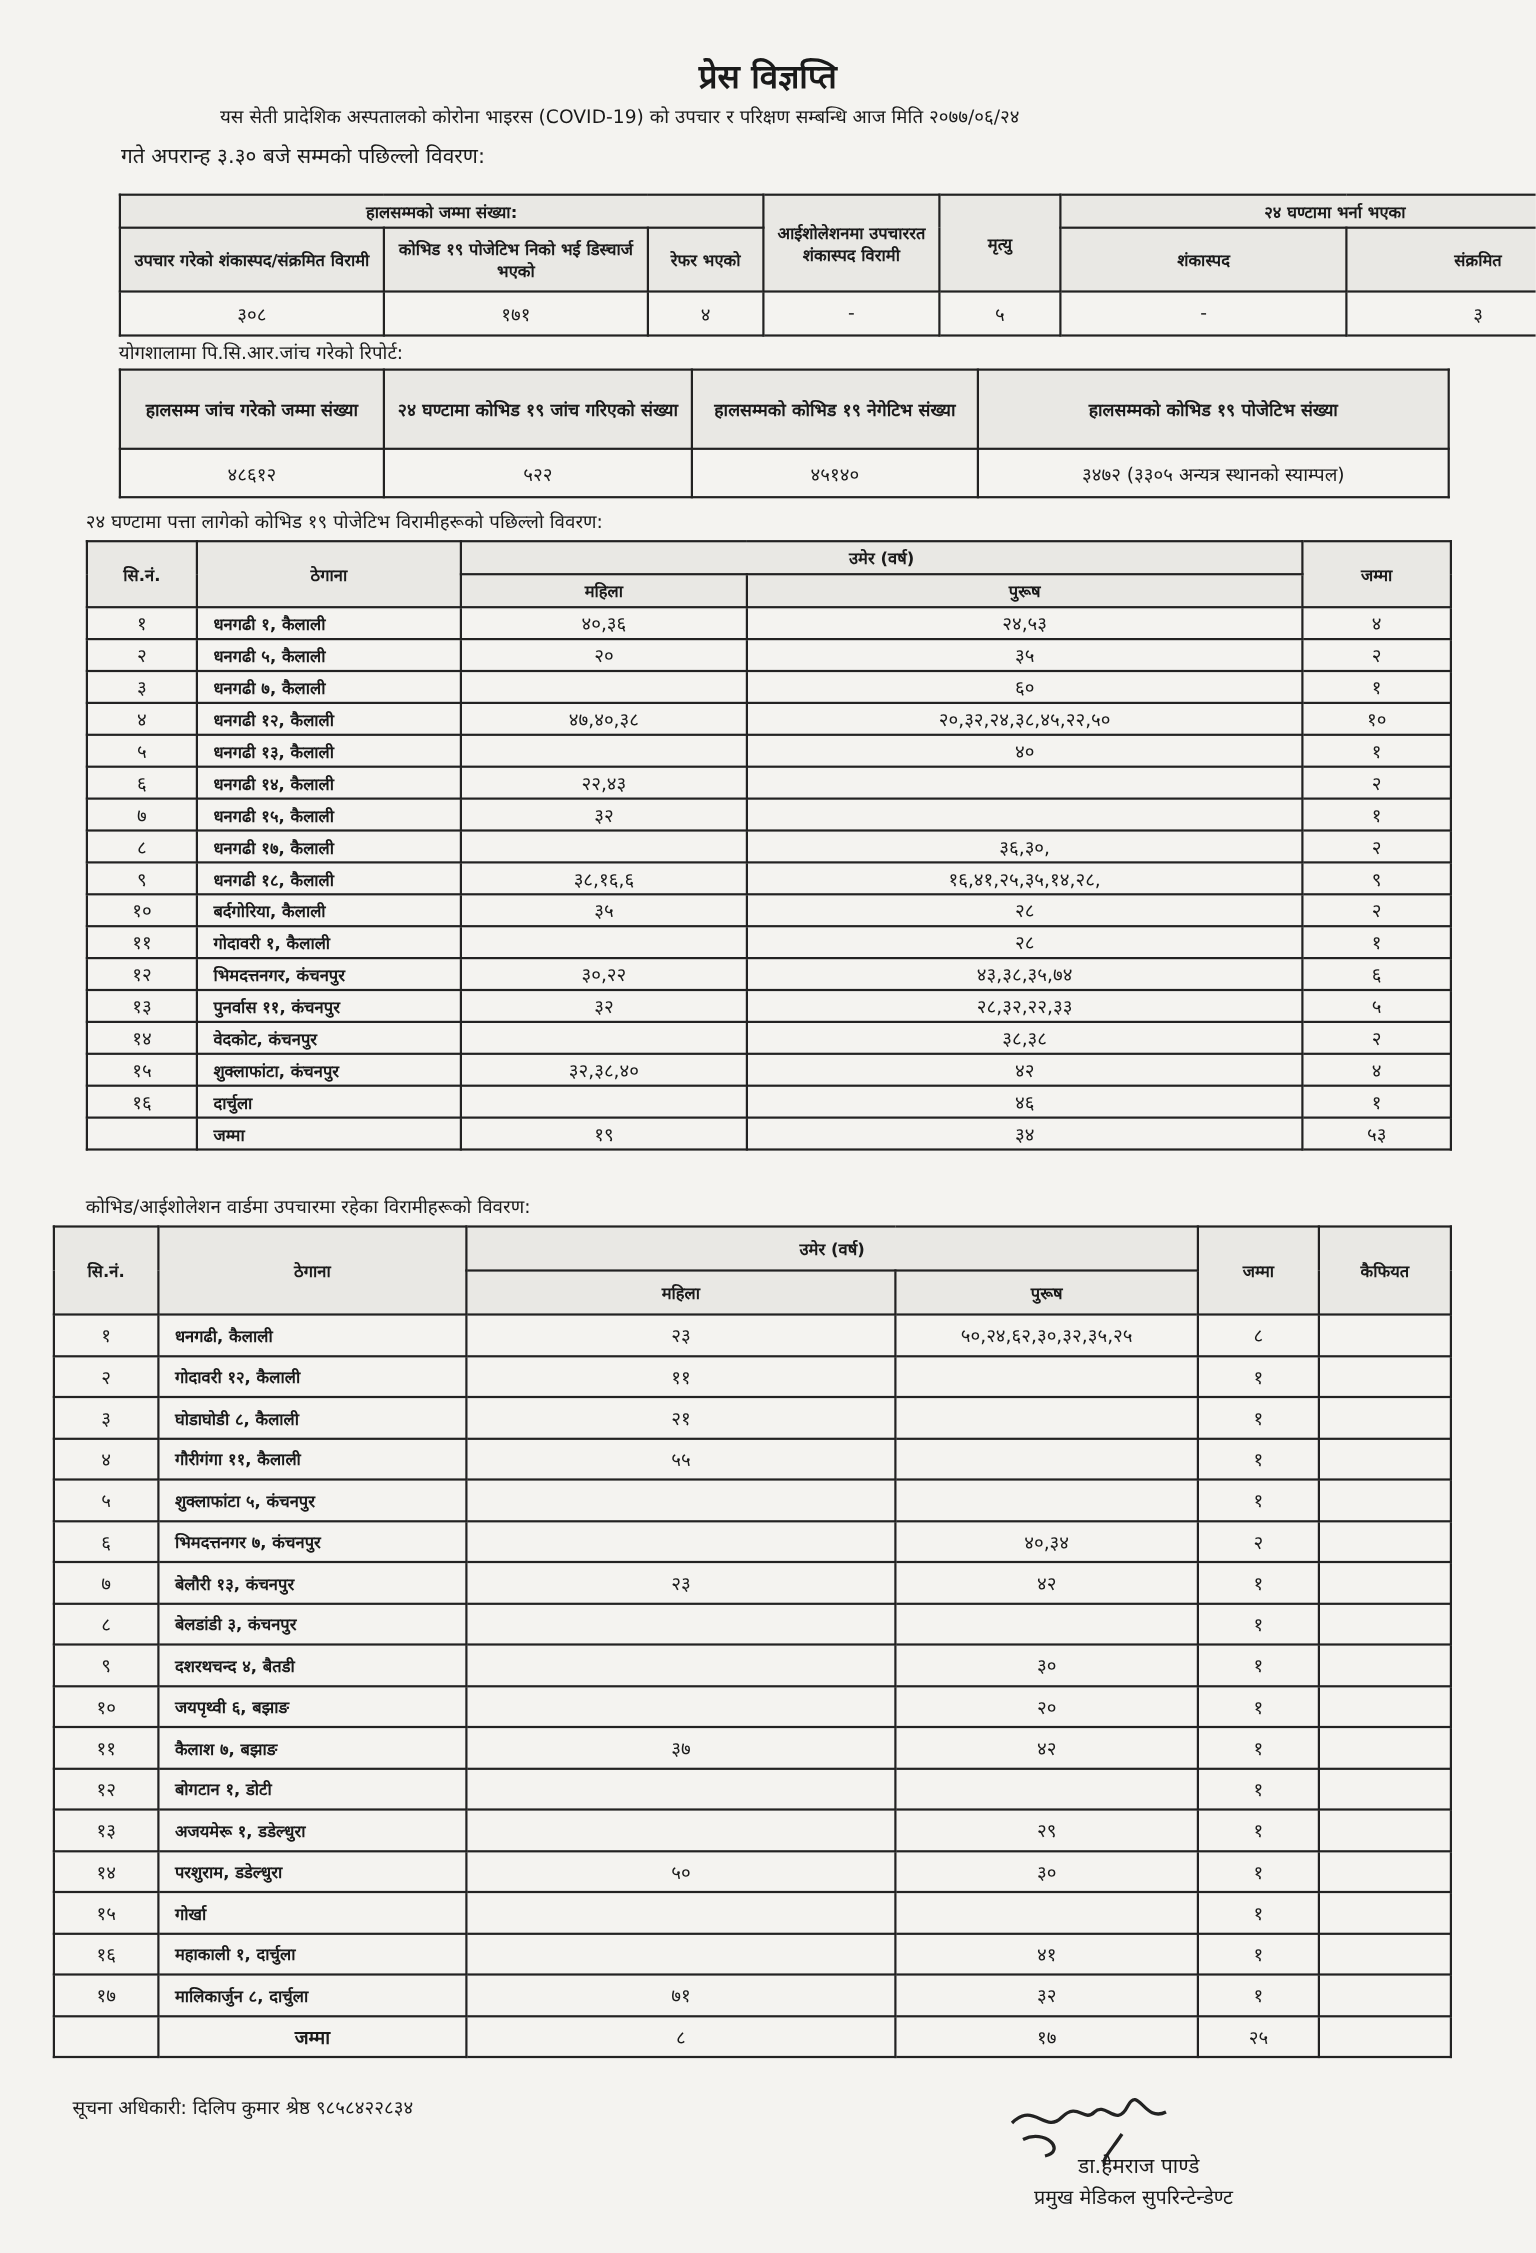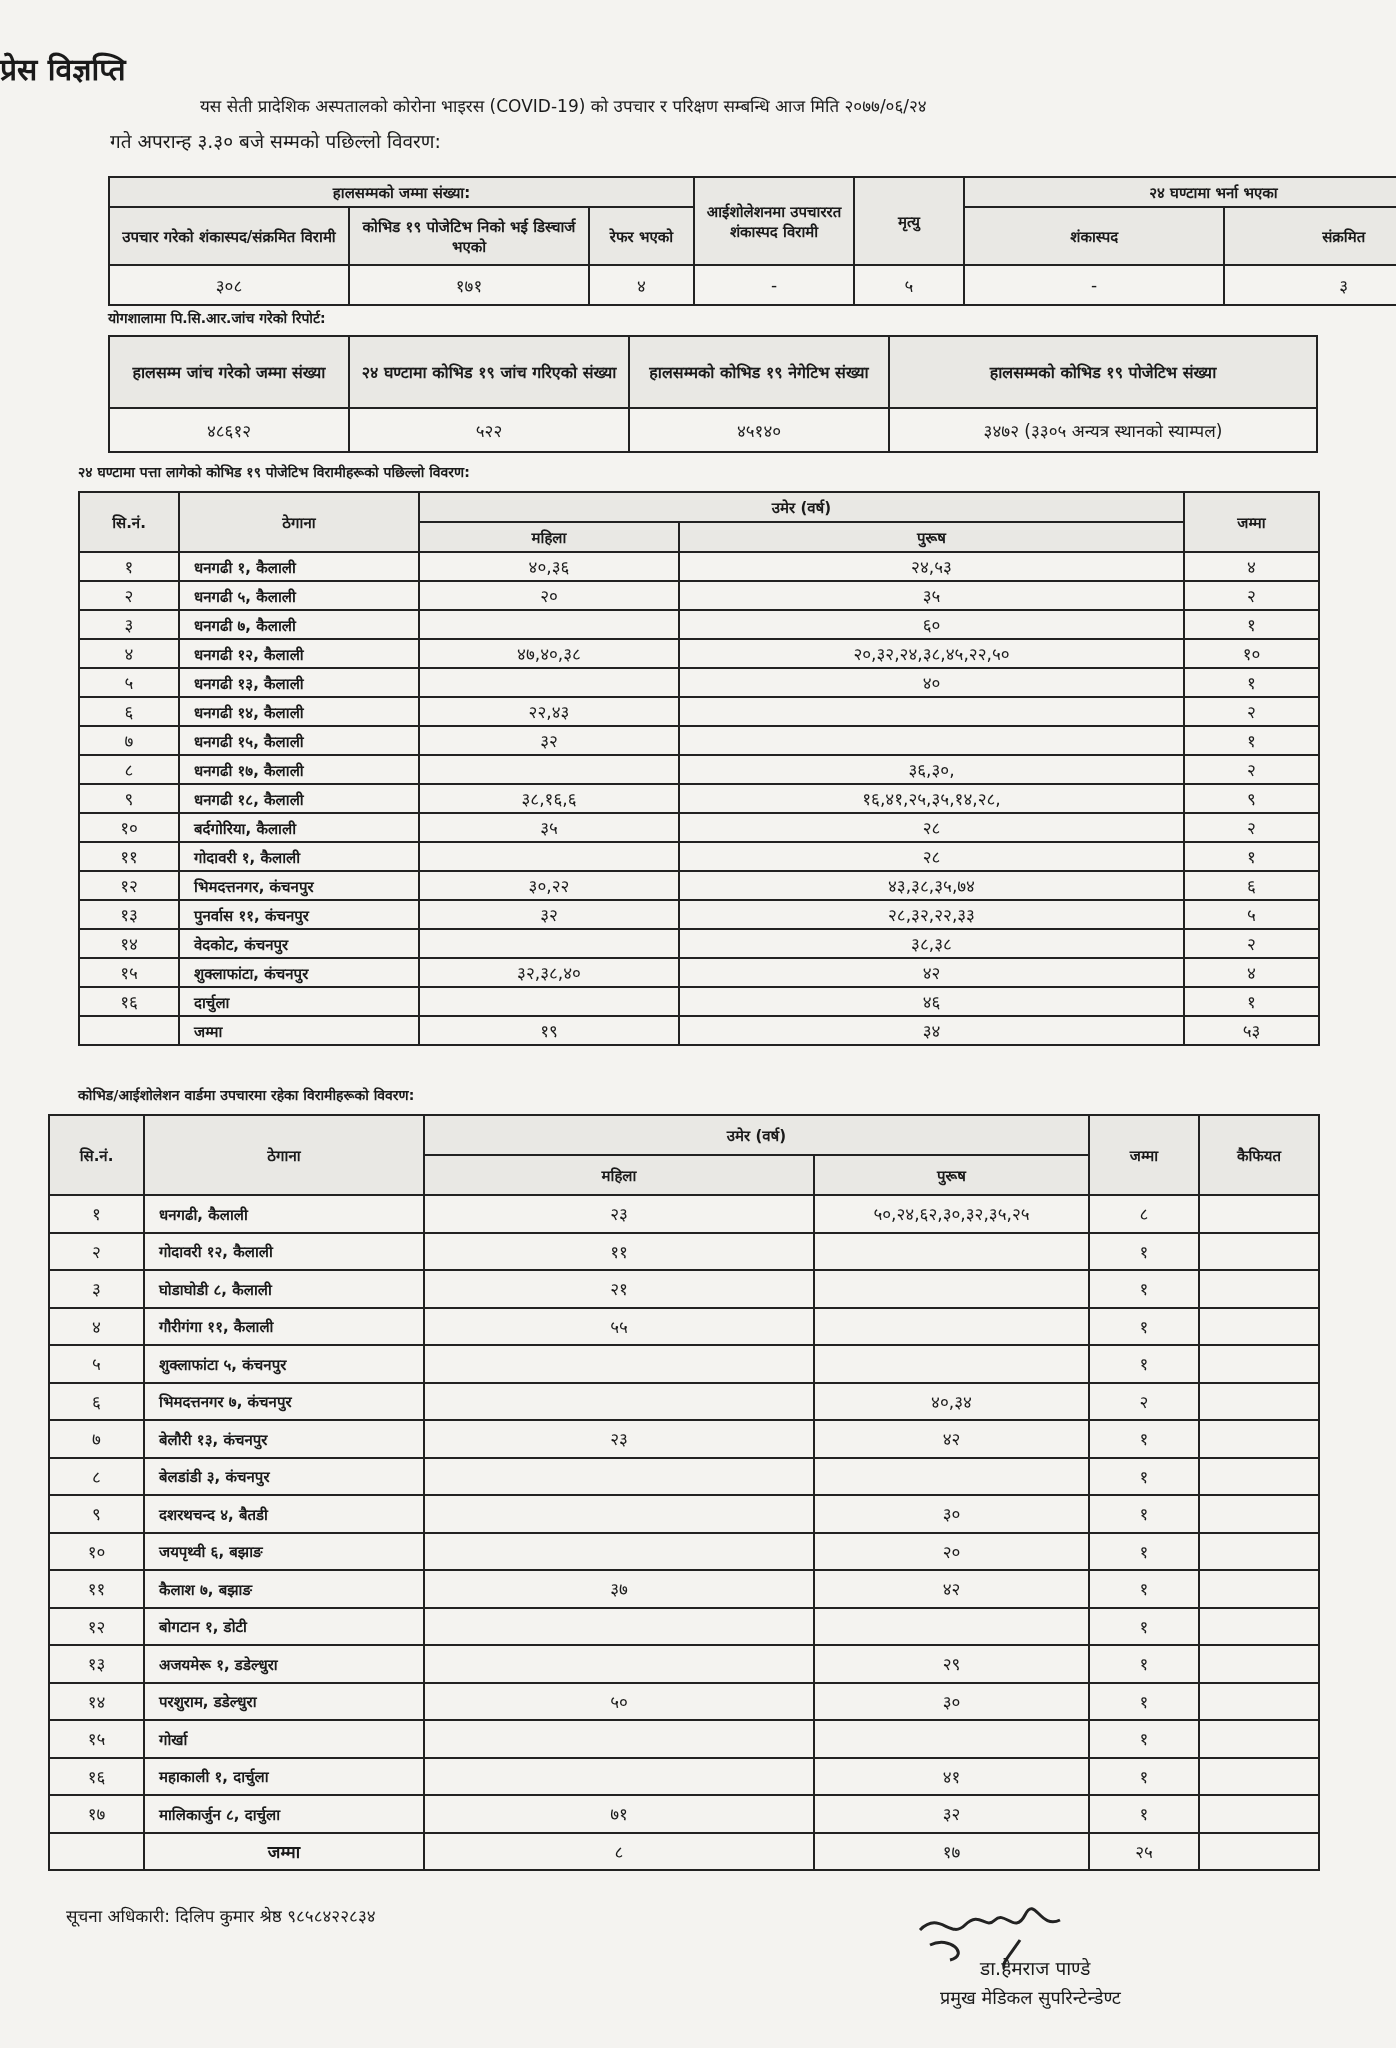--- a/index.html
+++ b/index.html
@@ -2,24 +2,24 @@
 <html><head>
 <meta charset="utf-8">
 <style>
   html, body { margin: 0; padding: 0; }
   body {
     width: 1396px; height: 2048px; background: #f4f3f0; color: #1a1a1a;
     font-family: "DejaVu Sans", "Liberation Sans", sans-serif;
     position: relative; overflow: hidden;
   }
   .page { position: absolute; left: 0; top: 0; width: 1396px; height: 2048px; }
-  .title { position: absolute; top: 48px; left: 0; width: 1396px; font-size: 30px; font-weight: bold; }
+  .title { position: absolute; top: 48px; left: 0; width: 1396px; text-align: center; font-size: 30px; font-weight: bold; }
   .intro1 { position: absolute; top: 94px; left: 200px; font-size: 17px; }
   .intro2 { position: absolute; top: 128px; left: 110px; font-size: 19px; }
-  .section-title { position: absolute; font-size: 14px; font-weight: bold; }
+  .section-title { position: absolute; font-size: 17px; font-weight: normal; }
   table { border-collapse: collapse; position: absolute; }
   td, th { border: 2px solid #222; text-align: center; vertical-align: middle; font-size: 16px; padding: 0 4px; font-weight: normal; }
   th { background: #e9e8e4; font-weight: bold; font-size: 15px; }
   td.addr { text-align: left; padding-left: 14px; font-weight: bold; font-size: 15px; }
   td.num { font-size: 17px; }
   .t1 { left: 108px; top: 176px; width: 1356px; }
   .t1 th { height: 28px; }
   .t1 th.h2 { height: 56px; }
   .t1 td { height: 38px; }
   .t2 { left: 108px; top: 335px; width: 1210px; }

